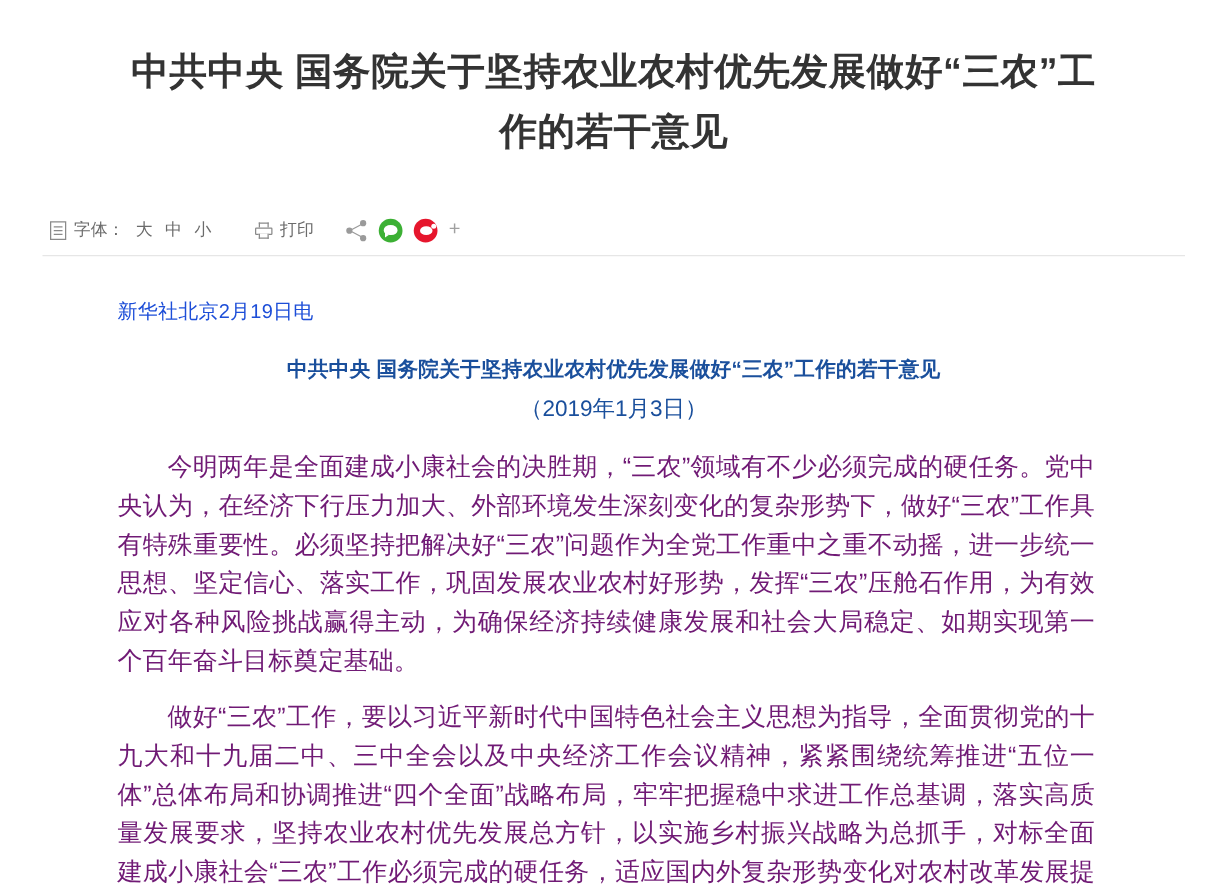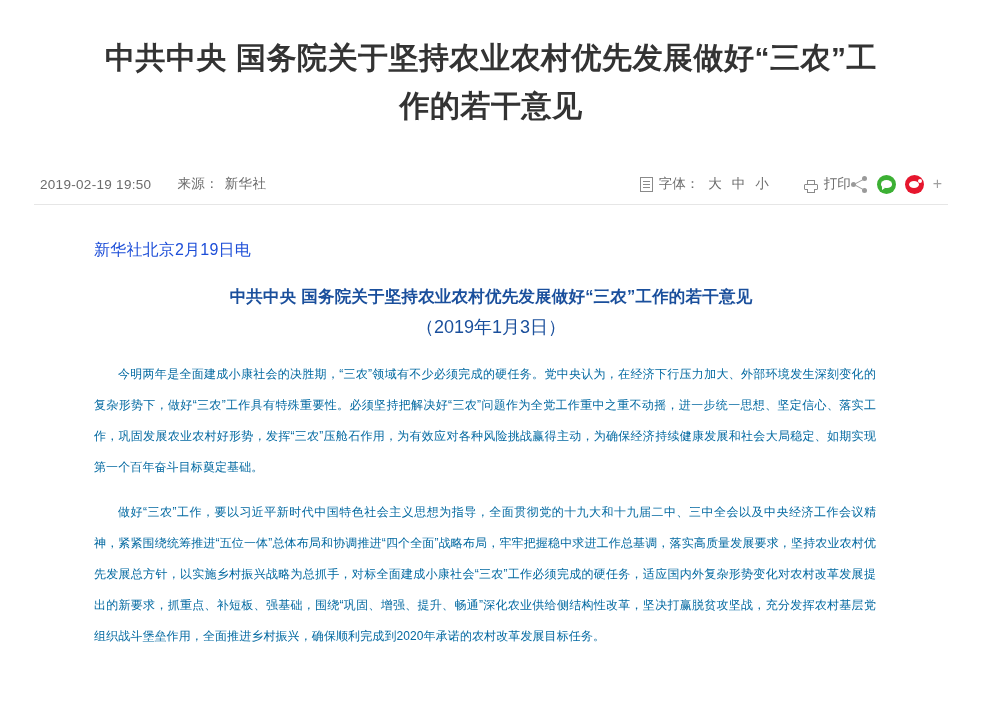--- a/index.html
+++ b/index.html
@@ -78,21 +78,22 @@
     background: #8a8a8a;
     box-shadow: 0 3px 0 #8a8a8a, 0 6px 0 #8a8a8a;
   }
   .fontsize-box .fs-label { margin-right: 4px; }
   .fontsize-box .fs-opt {
     margin: 0 5px;
     cursor: pointer;
   }
   .print-box {
     display: flex;
-    align-items: flex-end;
+    align-items: center;
+    margin-right: 26px;
   }
   .printer-icon {
     display: inline-block;
     position: relative;
     width: 14px;
     height: 13px;
     margin-right: 6px;
   }
   .printer-icon .body {
     position: absolute;
@@ -215,43 +216,38 @@
     letter-spacing: 0.2px;
   }
   .doc-date {
     text-align: center;
     color: #1a4f9c;
     font-size: 18px;
     line-height: 28px;
     margin: 0 0 18px 0;
   }
   .para {
-    font-size: 12px;
+    font-size: 20px;
     line-height: 31px;
-    color: #0369a1;
+    color: #701a75;
     margin: 0 12px 14px 0;
     text-indent: 2em;
     text-align: justify;
     letter-spacing: 0.1px;
   }
 </style>
 </head>
 <body>
 
 <div class="page">
   <div class="article-wrap">
 
     <h1 class="headline">中共中央 国务院关于坚持农业农村优先发展做好“三农”工作的若干意见</h1>
 
     <div class="meta-bar">
-      <div class="meta-left">
-        <span class="datetime">2019-02-19 19:50</span>
-        <span class="source-label">来源：</span>
-        <span class="source-name">新华社</span>
-      </div>
 
       <div class="meta-right">
         <div class="fontsize-box">
           <span class="doc-icon"></span>
           <span class="fs-label">字体：</span>
           <span class="fs-opt">大</span>
           <span class="fs-opt">中</span>
           <span class="fs-opt">小</span>
         </div>
 

